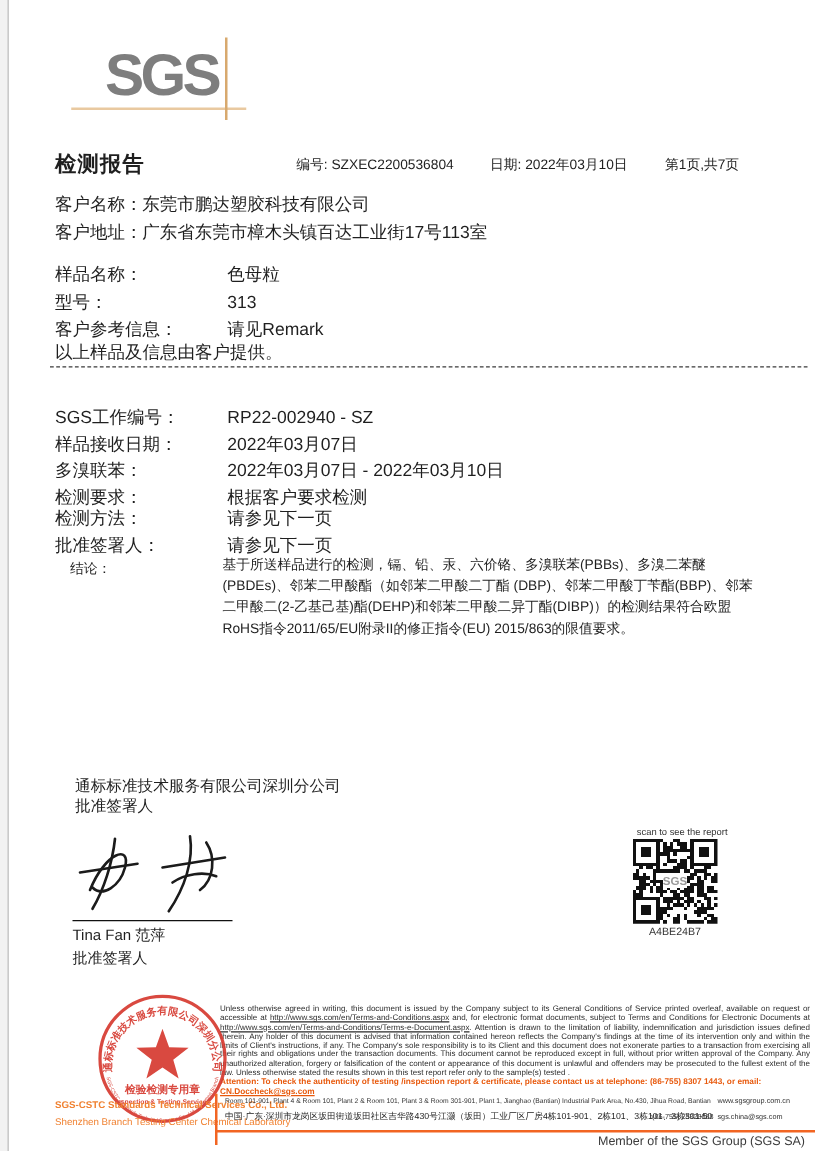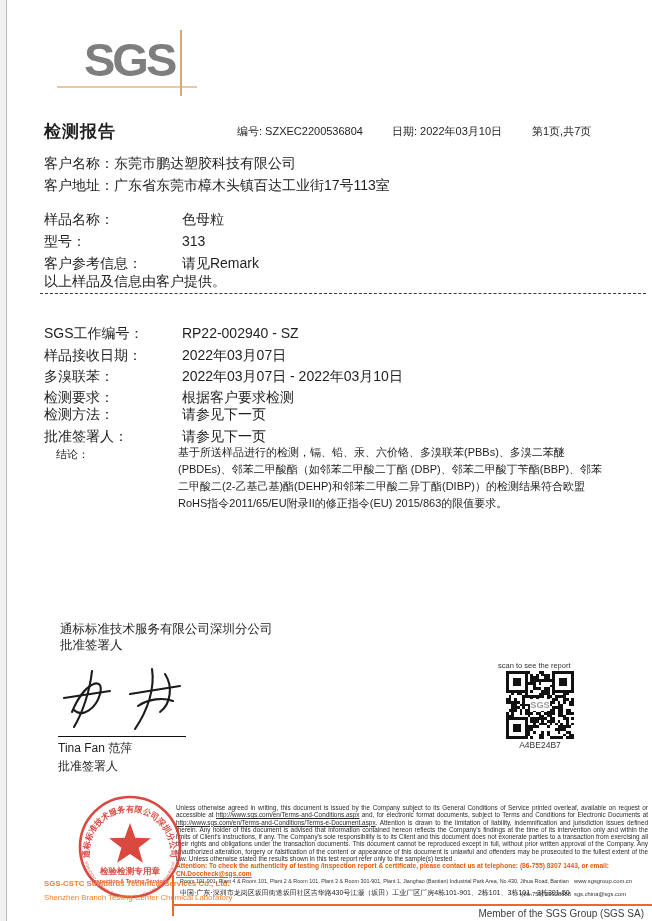--- a/index.html
+++ b/index.html
@@ -25,21 +25,21 @@
 
   .concl-label{position:absolute;left:44px;top:447px;font-size:11px;margin-left:12px;}
   .concl-text{position:absolute;left:178px;top:444px;width:428px;font-size:11px;line-height:17px;}
 
   .sign-company{position:absolute;left:60px;top:621px;font-size:12.5px;line-height:16px;}
   .sig-svg{position:absolute;left:52px;top:660px;}
   .sig-line{position:absolute;left:58px;top:736px;width:128px;border-top:1.6px solid #111;}
   .sig-name{position:absolute;left:58px;top:740px;font-size:12px;}
   .sig-role{position:absolute;left:58px;top:758px;font-size:12px;}
 
-  .qr-caption{position:absolute;left:498px;top:661px;width:84px;text-align:left;font-size:7.5px;color:#333;}
+  .qr-caption{position:absolute;left:498px;top:661px;width:84px;text-align:right;font-size:7.5px;color:#333;}
   .qr-svg{position:absolute;left:506px;top:671px;}
   .qr-code{position:absolute;left:498px;top:740px;width:84px;text-align:center;font-size:8.5px;color:#333;}
 
   
   .stamp-svg{position:absolute;left:76px;top:793px;}
   .f-company{position:absolute;left:44px;font-size:7.8px;color:#f08232;font-weight:bold;white-space:nowrap;}
   .legal{position:absolute;left:176px;top:804px;width:472px;font-size:6.4px;line-height:7.3px;
          text-align:justify;color:#2b2b2b;}
   .legal a{color:#2b2b2b;text-decoration:underline;}
   .attention{position:absolute;left:176px;top:862px;width:472px;font-size:6.6px;line-height:7.6px;

